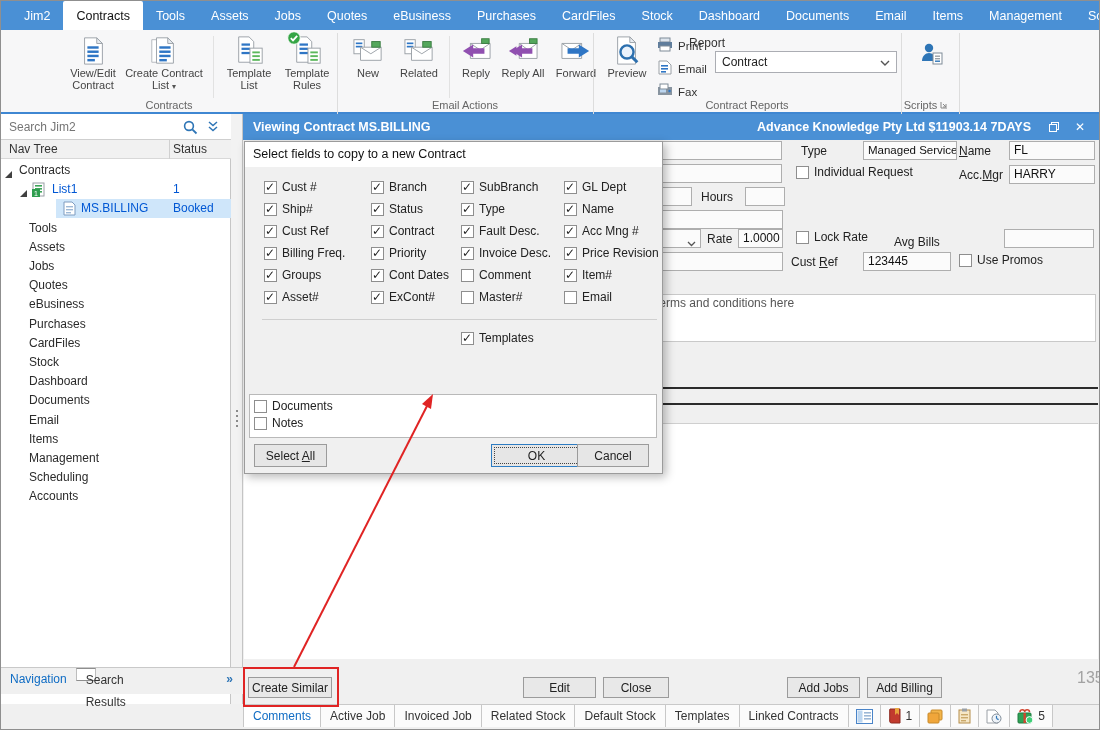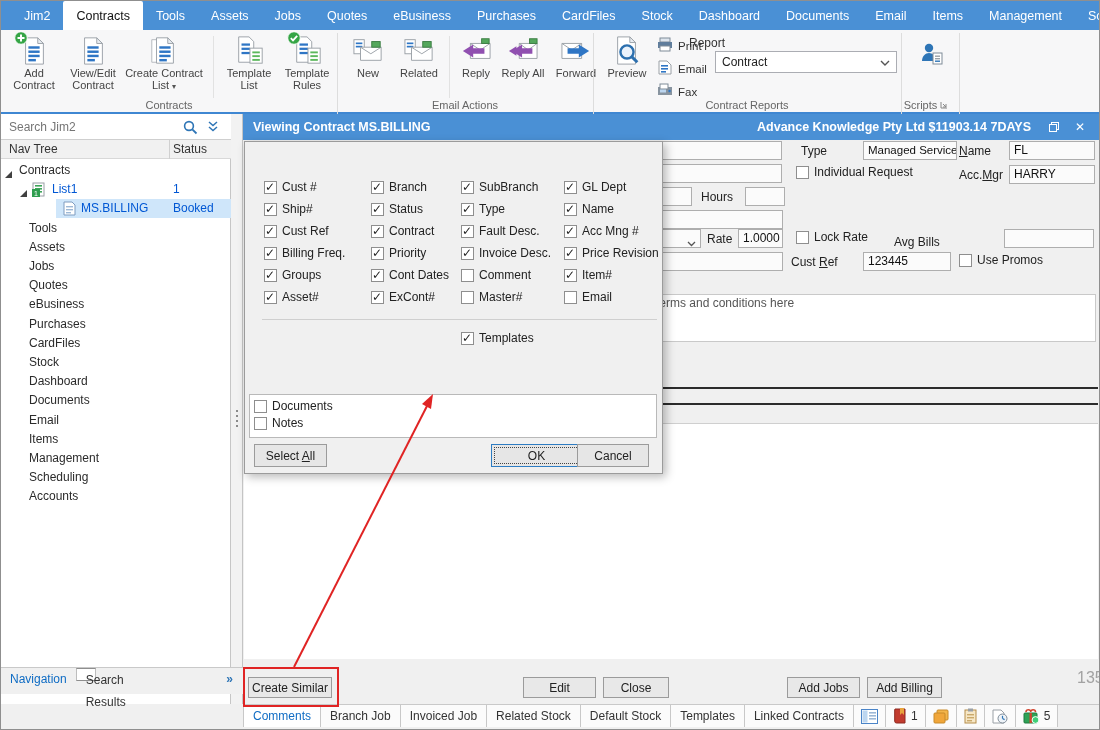--- a/index.html
+++ b/index.html
@@ -98,38 +98,20 @@
     <div class="mitem">Documents</div>
     <div class="mitem">Email</div>
     <div class="mitem">Items</div>
     <div class="mitem">Management</div>
     <div class="mitem">Scheduling</div>
 
   </div>
 
   <div id="ribbon" class="abs">
 
-    <div class="rbtn" style="left:4px;width:56px">
-      <span class="icw">
-        <svg width="30" height="31" viewBox="0 0 32 33">
-            <path d="M7 3h13l6 6v22H7z" fill="#fff" stroke="#9aa0a6"></path>
-            <path d="M20 3l6 6h-6z" fill="#e9edf2" stroke="#9aa0a6"></path>
-            <rect x="10" y="12" width="12" height="2.6" fill="#2f76c5"></rect>
-            <rect x="10" y="16.5" width="12" height="2.6" fill="#2f76c5"></rect>
-            <rect x="10" y="21" width="12" height="2.6" fill="#2f76c5"></rect>
-            <rect x="10" y="25.5" width="8" height="2.6" fill="#2f76c5"></rect>
-          </svg>
-        <svg class="badge" width="14" height="14">
-            <circle cx="7" cy="7" r="6.3" fill="#35a546" stroke="#fff"></circle>
-            <rect x="3.5" y="6" width="7" height="2" fill="#fff"></rect>
-            <rect x="6" y="3.5" width="2" height="7" fill="#fff"></rect>
-          </svg>
-      </span>
-      <span>Add Contract</span>
-    </div>
     <div class="rbtn" style="left:62px;width:58px">
       <span class="icw">
         <svg width="30" height="31" viewBox="0 0 32 33">
             <path d="M7 3h13l6 6v22H7z" fill="#fff" stroke="#9aa0a6"></path>
             <path d="M20 3l6 6h-6z" fill="#e9edf2" stroke="#9aa0a6"></path>
             <rect x="10" y="12" width="12" height="2.6" fill="#2f76c5"></rect>
             <rect x="10" y="16.5" width="12" height="2.6" fill="#2f76c5"></rect>
             <rect x="10" y="21" width="12" height="2.6" fill="#2f76c5"></rect>
             <rect x="10" y="25.5" width="8" height="2.6" fill="#2f76c5"></rect>
           </svg>
@@ -496,21 +478,21 @@
   </div>
 
   <div id="sbl" class="abs">
     <div class="stab nav">Navigation</div>
     <div class="stab box">Search Results</div>
     <div class="chev2">»</div>
   </div>
 
   <div id="tabbar" class="abs">
     <div class="dtab active">Comments</div>
-    <div class="dtab">Branch Job</div>
+    <div class="dtab">Active Job</div>
     <div class="dtab">Invoiced Job</div>
     <div class="dtab">Related Stock</div>
     <div class="dtab">Default Stock</div>
     <div class="dtab">Templates</div>
     <div class="dtab">Linked Contracts</div>
     <div class="icell">
         <svg width="17" height="15">
           <rect x="0.5" y="0.5" width="16" height="14" fill="#fff" stroke="#4a84c8"></rect>
           <rect x="1.5" y="1.5" width="5" height="12" fill="#bcd6f0"></rect>
           <rect x="8" y="3" width="7" height="1.6" fill="#9db8d6"></rect>
@@ -553,20 +535,21 @@
           <rect x="1" y="5" width="13" height="10" rx="1" fill="#2fa256" stroke="#1f7a3e"></rect>
           <rect x="6.5" y="5" width="2.4" height="10" fill="#d2452f"></rect>
           <path d="M3 4c0-3 5-3 4.8 0M12.5 4c0-3-5-3-4.8 0" fill="none" stroke="#d2452f" stroke-width="1.6"></path>
           <circle cx="12.5" cy="12" r="3.4" fill="#3fcf77" stroke="#fff"></circle>
         </svg>
         <span>5</span>
       </div>
   </div>
 
   <div id="dialog" class="abs">
+    <div class="dtitle">Select fields to copy to a new Contract</div>
 
     <label class="cb" style="left:19px;top:38px">
         <span class="box checked"></span>
         <span>Cust #</span>
       </label>
     <label class="cb" style="left:126px;top:38px">
         <span class="box checked"></span>
         <span>Branch</span>
       </label>
     <label class="cb" style="left:216px;top:38px">

